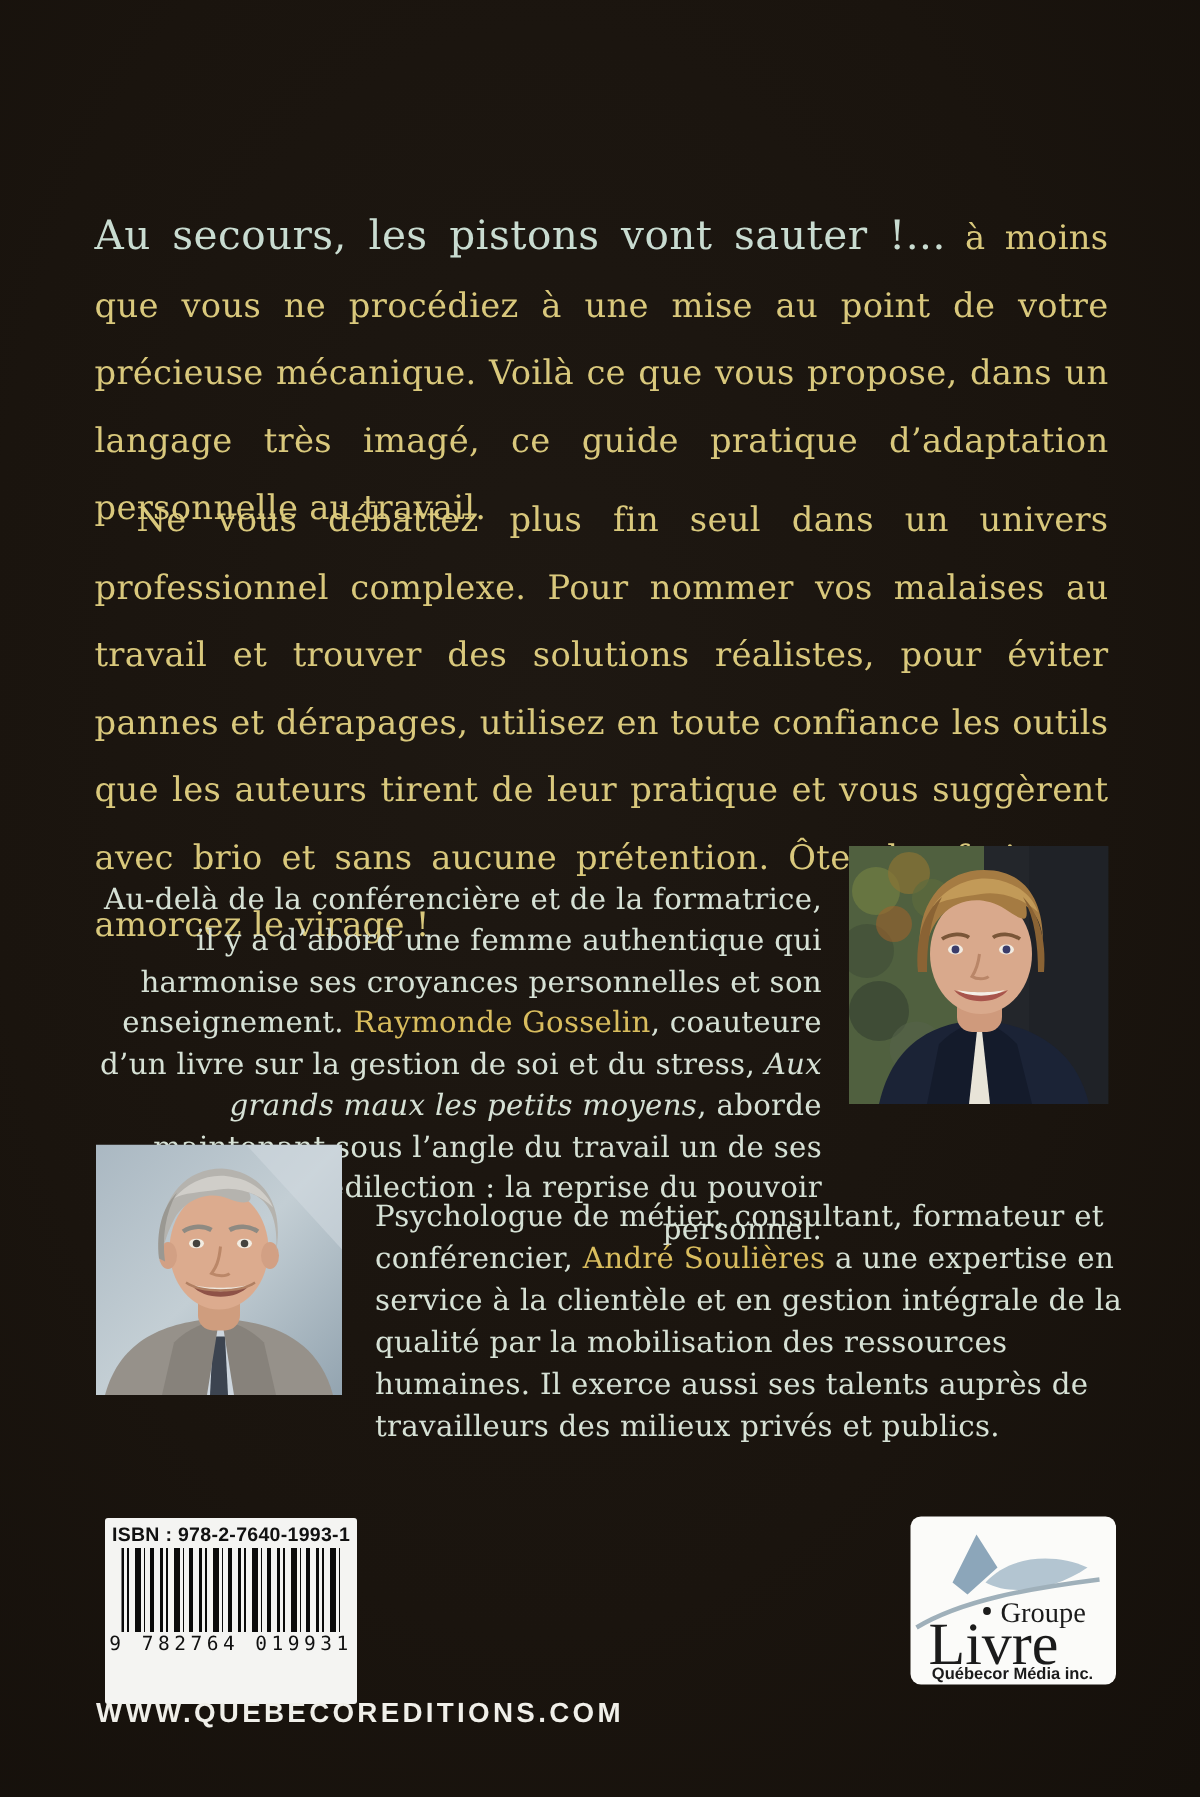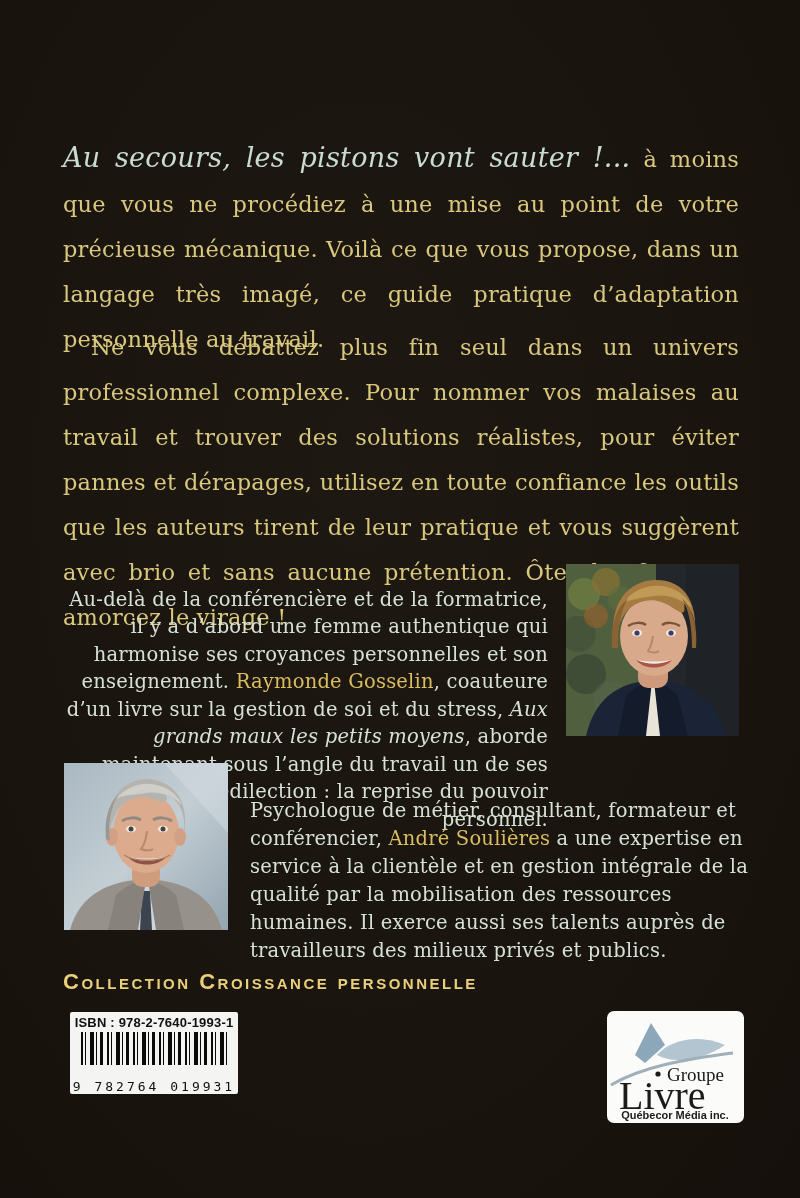--- a/index.html
+++ b/index.html
@@ -11,21 +11,20 @@
     overflow:hidden;
     font-family:"DejaVu Serif", serif;
   }
   
   .intro{
     position:absolute;left:63px;top:112px;width:676px;
     color:#d9c87c;font-size:22.5px;line-height:45px;
     text-align:justify;letter-spacing:.2px;
   }
   .lead{
-    font-style:italic;
     color:#c9dcd1;
     font-size:27px;
     letter-spacing:.3px;
   }
   .para2{
     position:absolute;left:63px;top:302px;width:676px;
     color:#d9c87c;font-size:22.5px;line-height:45px;
     text-align:justify;letter-spacing:.2px;
     text-indent:28px;
   }
@@ -49,21 +48,21 @@
   .collection{
     position:absolute;left:63px;top:969px;
     font-family:"Liberation Sans", sans-serif;
     font-variant:small-caps;
     font-weight:bold;
     font-size:22px;letter-spacing:2.5px;
     color:#e9d079;
   }
   
   .barcode-box{
-    position:absolute;left:70px;top:1012px;width:168px;height:82px;
+    position:absolute;left:70px;top:1012px;width:168px;height:124px;
     background:#f4f4f2;border-radius:2px;
     display:flex;flex-direction:column;align-items:center;
     box-sizing:border-box;padding-top:3px;
   }
   .isbn-label{
     font-family:"Liberation Sans", sans-serif;
     font-weight:bold;font-size:13px;color:#111;
     letter-spacing:.2px;white-space:nowrap;
   }
   .bars{
@@ -72,21 +71,21 @@
       repeating-linear-gradient(90deg,
         #0b0b0b 0 2px, #f4f4f2 2px 4px,
         #0b0b0b 4px 5px, #f4f4f2 5px 9px,
         #0b0b0b 9px 13px, #f4f4f2 13px 15px,
         #0b0b0b 15px 16px, #f4f4f2 16px 19px,
         #0b0b0b 19px 22px, #f4f4f2 22px 26px);
   }
   .barcode-digits{
     font-family:"DejaVu Sans Mono", monospace;
     font-size:13px;color:#111;letter-spacing:3px;
-    margin-top:14px;white-space:nowrap;
+    margin-top:1px;white-space:nowrap;
   }
   
   .logo-box{
     position:absolute;left:607px;top:1011px;width:137px;height:112px;
     background:#fbfbf9;border-radius:7px;
     overflow:hidden;
   }
   .logo-box svg{display:block;}
   
   .site-url{
@@ -184,21 +183,20 @@
 
     <path d="M83,68 C82,78 80,82 77,86 C81,88 87,88 89,86" stroke="#bb8768" stroke-width="2" fill="none"></path>
 
     <path d="M64,94 C72,104 94,104 102,94 C94,98 72,98 64,94 Z" fill="#8e5247"></path>
     <path d="M66,94 C74,99 92,99 100,94 C92,96 74,96 66,94 Z" fill="#efe9df"></path>
     <path d="M60,92 C70,99 96,99 106,92" stroke="#b07f62" stroke-width="1.5" fill="none"></path>
   </svg>
 
   <p class="bio2-text"><span>Psychologue de métier, consultant, formateur et conférencier, </span><span class="author-name">André Soulières</span><span> a une expertise en service à la clientèle et en gestion intégrale de la qualité par la mobilisation des ressources humaines. Il exerce aussi ses talents auprès de travailleurs des milieux privés et publics.</span></p>
 
-  <div class="collection">Collection Croissance personnelle</div>
 
   <div class="barcode-box">
     <div class="isbn-label">ISBN : 978-2-7640-1993-1</div>
     <div class="bars"></div>
     <div class="barcode-digits">9 782764 019931</div>
   </div>
 
   <div class="logo-box">
     <svg width="137" height="112" viewBox="0 0 137 112">
 
@@ -207,14 +205,15 @@
       <path d="M50,44 C66,26 96,24 118,34 C98,48 68,54 50,44 Z" fill="#b3c5d1"></path>
 
       <path d="M4,74 C34,56 78,48 126,42" stroke="#9fb0ba" stroke-width="3" fill="none"></path>
       <circle cx="51" cy="63" r="2.6" fill="#1b1b1b"></circle>
       <text x="60" y="70" font-family="Liberation Serif, serif" font-size="19" fill="#1b1b1b">Groupe</text>
       <text x="12" y="98" font-family="Liberation Serif, serif" font-size="40" fill="#1b1b1b">Livre</text>
       <text x="68" y="108" font-family="Liberation Sans, sans-serif" font-size="11" font-weight="bold" text-anchor="middle" fill="#1b1b1b">Québecor Média inc.</text>
     </svg>
   </div>
 
+  <div class="site-url">WWW.QUEBECOREDITIONS.COM</div>
 
 </div>
 
 </body></html>

